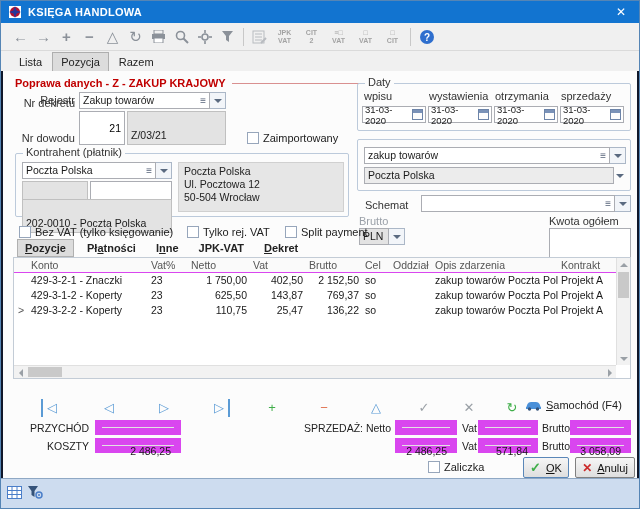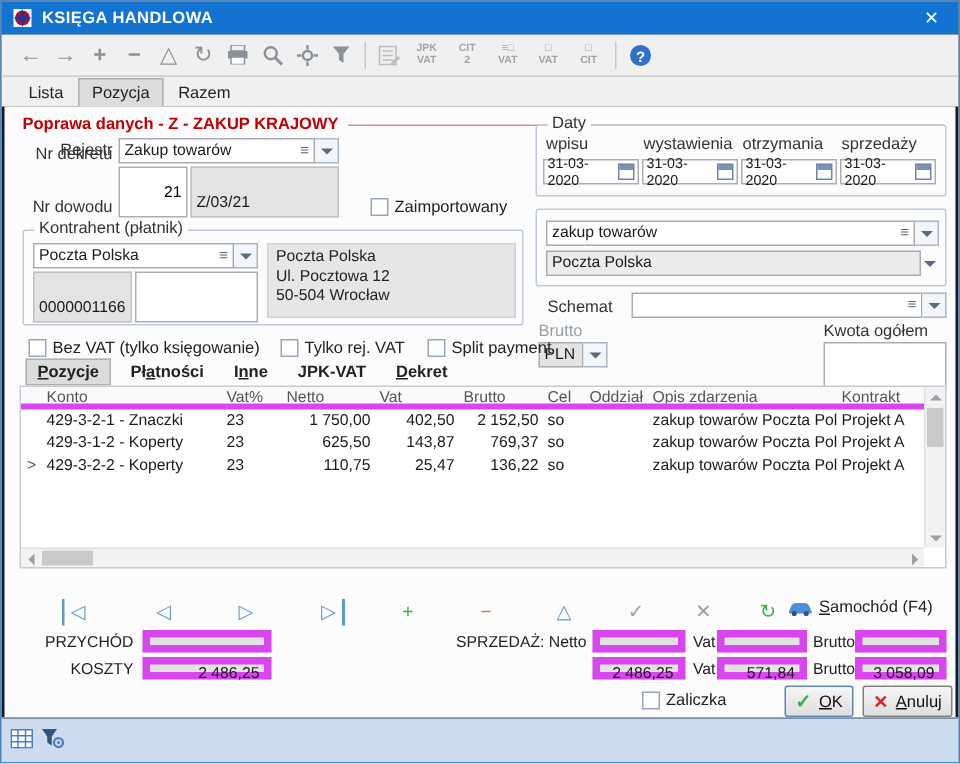--- a/index.html
+++ b/index.html
@@ -71,21 +71,21 @@
   .dtab { padding:2px 7px; margin-right:6px; }
   .dtab.active { background:#dcdcdc; border:1px solid #b0b0b0; }
   .u { text-decoration:underline; }
 
   
   .tbl { position:absolute; left:10px; top:186px; width:618px; height:122px;
          border:1px solid #c3ccd6; background:#fff; }
   .tbl-grid { position:absolute; left:0; top:0; right:14px; }
   .trow { display:grid; grid-template-columns:14px 120px 40px 62px 56px 56px 28px 42px 126px 58px;
           height:15px; line-height:15px; font-size:10.5px; }
-  .trow.head { color:#555; background:#fafafa; border-bottom:4px solid #d946ef; }
+  .trow.head { color:#555; background:#fafafa; border-bottom:1px solid #d946ef; }
   .tcell { padding:0 3px; white-space:nowrap; overflow:hidden; }
   .num { text-align:right; }
   .marker { color:#555; text-align:center; padding:0; }
   .vscroll { position:absolute; right:0; top:0; bottom:13px; width:14px; background:#f2f2f2;
              border-left:1px solid #e0e0e0; }
   .hscroll { position:absolute; left:0; right:14px; bottom:0; height:13px; background:#f2f2f2;
              border-top:1px solid #e0e0e0; }
   .sb-btn { position:absolute; width:13px; height:13px; display:flex; align-items:center; justify-content:center; }
   .tri-up    { border:4px solid transparent; border-bottom:4px solid #9aa0a6; margin-bottom:4px; }
   .tri-down  { border:4px solid transparent; border-top:4px solid #9aa0a6; margin-top:4px; }
@@ -99,21 +99,21 @@
   .nav-i { position:absolute; top:0; width:22px; height:18px; text-align:center; font-size:13px;
            line-height:18px; }
   .blue { color:#5b9bd5; } .green { color:#3fae49; } .orange { color:#e0714f; } .grayic { color:#9aa0a6; }
   .edge-l { box-shadow:inset 2px 0 0 #5b9bd5; }
   .edge-r { box-shadow:inset -2px 0 0 #5b9bd5; }
   .car { position:absolute; left:522px; top:0; display:flex; align-items:center; gap:4px; color:#222; }
 
   
   .sum-lbl { position:absolute; height:15px; line-height:15px; color:#222; font-size:10.5px; }
   .sum-val { position:absolute; height:15px; line-height:13px; background:#e2e2e2;
-             border:5px solid #d946ef; text-align:right; padding:0 3px; font-size:10.5px; }
+             border:7px solid #d946ef; text-align:right; padding:0 3px; font-size:10.5px; }
 
   
   .btn { position:absolute; height:21px; display:flex; align-items:center; justify-content:center;
          gap:5px; background:linear-gradient(#f6f6f6,#dedede); border:1px solid #808080;
          border-radius:2px; font-size:11px; color:#111; }
   .btn.default { border-color:#5a87b8; }
   .ok-glyph { color:#3fae49; font-weight:bold; font-size:13px; }
   .x-glyph { color:#cc2b2b; font-weight:bold; font-size:12px; }
 
   .statusicons { position:absolute; left:6px; top:484px; display:flex; gap:5px; align-items:center; }
@@ -244,20 +244,21 @@
         <span class="grp-label">Kontrahent (płatnik)</span>
         <div class="combo" style="left:6px;top:8px;width:150px">
           <span class="txt">
               <span class="val">Poczta Polska</span>
               <span class="eq">≡</span>
             </span>
           <span class="dd"></span>
         </div>
         <div class="field gray" style="left:6px;top:27px;width:66px">0000001166</div>
         <input class="field" style="left: 74px; top: 27px; width: 82px;" value="">
+        <div class="field gray" style="left:6px;top:45px;width:150px">202-0010 - Poczta Polska</div>
         <div class="addr" style="left:162px;top:8px;width:166px;height:50px">
           <div>Poczta Polska</div>
           <div>Ul. Pocztowa 12</div>
           <div>50-504 Wrocław</div>
         </div>
       </div>
 
       <div class="grp" style="left:354px;top:12px;width:274px;height:48px">
         <span class="grp-label">Daty</span>
         <span class="lbl" style="left:6px;top:4px">wpisu</span>

